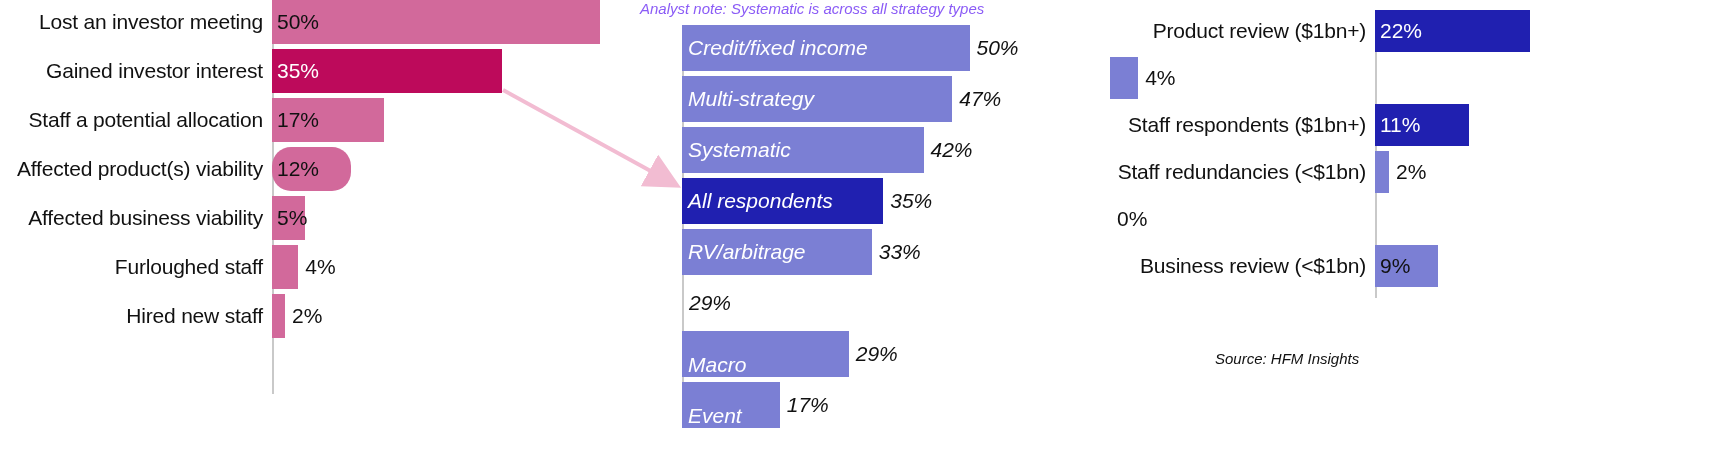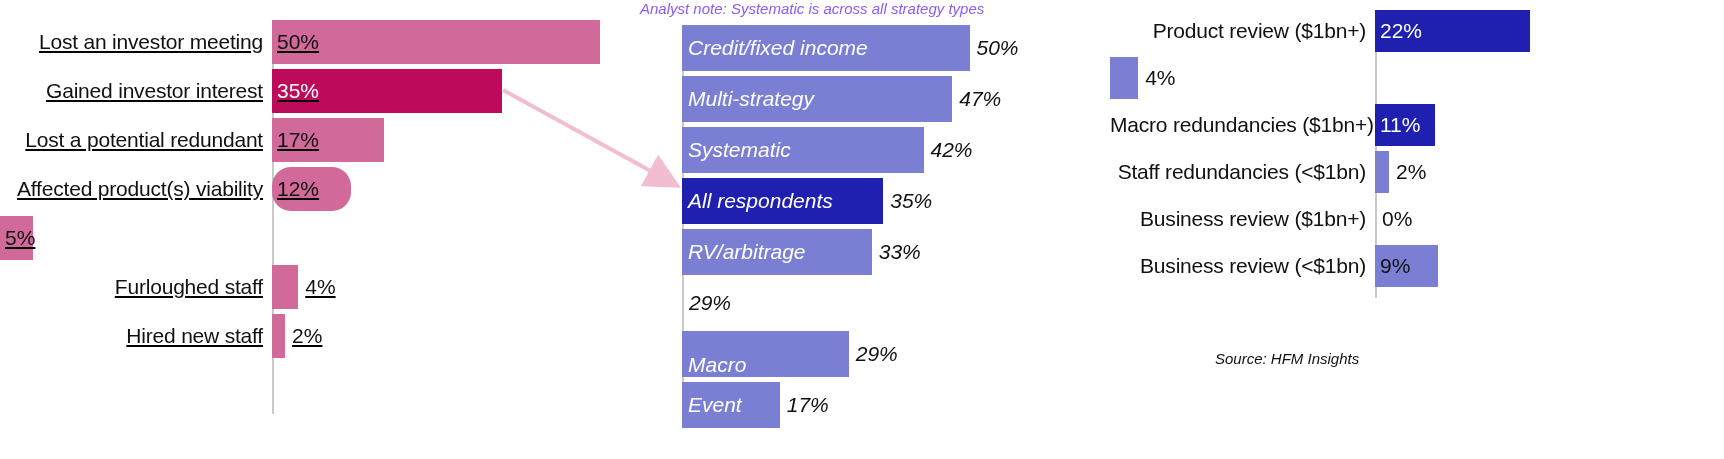--- a/index.html
+++ b/index.html
@@ -58,21 +58,21 @@
     color: #111111;
   }
   .axis-line {
     position: absolute;
     top: 0;
     width: 2px;
     background: #c9c9c9;
   }
 
   
-  #panel-left { left: 0px; top: 20px; width: 640px; text-decoration: underline; }
+  #panel-left { left: 0px; top: 0; width: 640px; }
   #panel-left .row { height: 44px; margin-bottom: 5px; }
   #panel-left .row-label { width: 272px; font-size: 21px; }
   #panel-left .axis-line { left: 272px; height: 394px; top: 0; }
   #panel-left .bar { background: #d2699b; }
   #panel-left .row.highlight .bar { background: #bd0a5b; }
   #panel-left .val-in { font-size: 21px; color: #111111; }
   #panel-left .row.highlight .val-in { color: #ffffff; }
   #panel-left .val-out { font-size: 21px; }
 
   
@@ -142,36 +142,37 @@
         </div>
         <div class="row highlight">
           <div class="row-label">Gained investor interest</div>
           <div class="bar-area">
             <div class="bar" style="width: 229.6px;">
               <span class="val-in">35%</span>
             </div>
           </div>
         </div>
         <div class="row">
-          <div class="row-label">Lost a potential redundant</div>
+          <div class="row-label">Staff a potential allocation</div>
           <div class="bar-area">
             <div class="bar" style="width: 111.52px;">
               <span class="val-in">17%</span>
             </div>
           </div>
         </div>
         <div class="row">
           <div class="row-label">Affected product(s) viability</div>
           <div class="bar-area">
             <div class="bar" style="width: 78.72px; border-radius: 19px;">
               <span class="val-in">12%</span>
             </div>
           </div>
         </div>
         <div class="row">
+          <div class="row-label">Affected business viability</div>
           <div class="bar-area">
             <div class="bar" style="width: 32.8px;">
               <span class="val-in">5%</span>
             </div>
           </div>
         </div>
         <div class="row">
           <div class="row-label">Furloughed staff</div>
           <div class="bar-area">
             <div class="bar" style="width: 26.24px;"></div>
@@ -250,21 +251,21 @@
           <div class="row">
             <div class="bar-area">
               <div class="bar" style="width: 166.75px; align-items: flex-end;">
                 <span class="bar-label">Macro</span>
               </div>
               <span class="val-out">29%</span>
             </div>
           </div>
           <div class="row">
             <div class="bar-area">
-              <div class="bar" style="width: 97.75px;">
+              <div class="bar" style="width: 97.75px; align-items: flex-end;">
                 <span class="bar-label">Event</span>
               </div>
               <span class="val-out">17%</span>
             </div>
           </div>
         </div>
     </div>
   </div>
 
   <div class="panel" id="panel-right">
@@ -278,36 +279,35 @@
             </div>
           </div>
         </div>
         <div class="row">
           <div class="bar-area">
             <div class="bar" style="width: 28.2px;"></div>
             <span class="val-out">4%</span>
           </div>
         </div>
         <div class="row highlight">
-          <div class="row-label">Macro redundancies ($1bn+)</div>
-          <div class="bar-area">
-            <div class="bar" style="width: 60px; text-align: center;">
+          <div class="row-label">Staff respondents ($1bn+)</div>
+          <div class="bar-area">
+            <div class="bar" style="width: 94px; text-align: center;">
               <span class="val-in">11%</span>
             </div>
           </div>
         </div>
         <div class="row">
           <div class="row-label">Staff redundancies (&lt;$1bn)</div>
           <div class="bar-area">
             <div class="bar" style="width: 14.1px;"></div>
             <span class="val-out">2%</span>
           </div>
         </div>
         <div class="row">
-          <div class="row-label">Business review ($1bn+)</div>
           <div class="bar-area">
             <div class="bar" style="width: 0px;"></div>
             <span class="val-out">0%</span>
           </div>
         </div>
         <div class="row">
           <div class="row-label">Business review (&lt;$1bn)</div>
           <div class="bar-area">
             <div class="bar" style="width: 63.45px;">
               <span class="val-in">9%</span>

